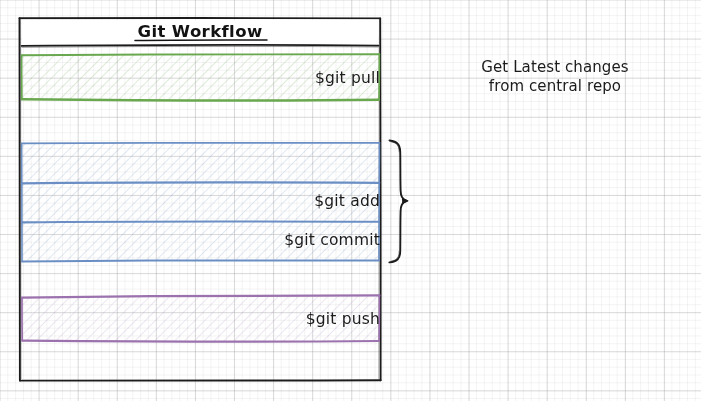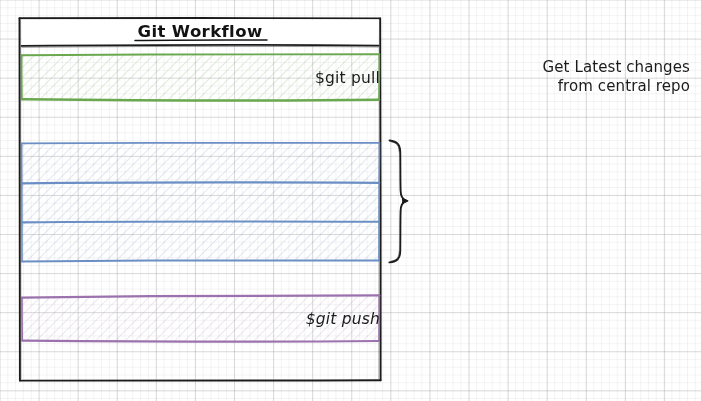--- a/index.html
+++ b/index.html
@@ -64,32 +64,32 @@
     text-align: center;
     font-size: 16.5px;
     font-weight: 600;
     color: #121212;
     letter-spacing: 0.4px;
   }
 
   .note {
     width: 270px;
     left: 420px;
-    text-align: right;
+    text-align: center;
     font-size: 15px;
     color: #1b1b1b;
     letter-spacing: 0.1px;
   }
 
   
   #label-pull    { top: 69px; }
   #label-dowork  { top: 153px; }
   #label-add     { top: 192px; }
   #label-commit  { top: 231px; }
-  #label-push    { top: 310px; font-style: italic; }
+  #label-push    { top: 310px; }
 
   #note-pull   { top: 58px; }
   #note-repeat { top: 177px; }
   #note-push   { top: 297px; }
 </style>
 </head>
 <body>
 
 <div id="canvas">
 
@@ -175,21 +175,23 @@
 
       <path d="M402.0,198.6 L407.8,200.9 L402.2,203.3" fill="#1c1c1c" stroke="#1c1c1c" stroke-width="1.2" stroke-linejoin="round"></path>
     </g>
   </svg>
 
   <div class="txt" id="title-text">Git Workflow</div>
 
   <div class="txt box-label" id="label-pull">$git pull</div>
 
 
+  <div class="txt box-label" id="label-add">$git add</div>
 
+  <div class="txt box-label" id="label-commit">$git commit</div>
 
   <div class="txt box-label" id="label-push">$git push</div>
 
   <div class="txt note" id="note-pull">Get Latest changes
 from central repo</div>
 
 
 
 </div>
 

